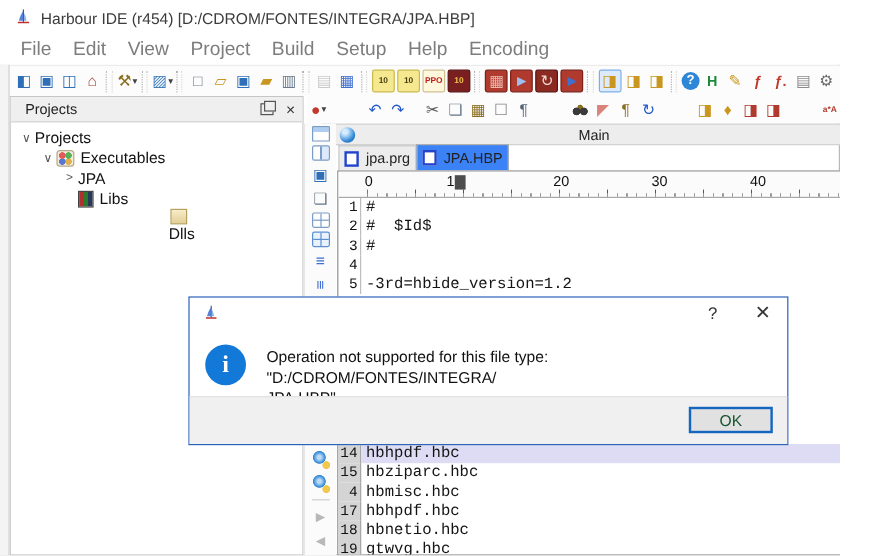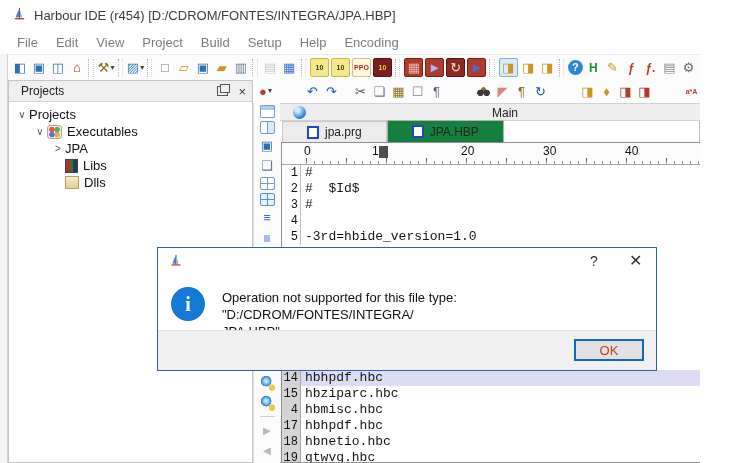--- a/index.html
+++ b/index.html
@@ -4,21 +4,21 @@
 <style>
   html,body{margin:0;padding:0;background:#fff;}
   #window{position:relative;width:700px;height:463px;font-family:"Liberation Sans",sans-serif;
           background:#fff;overflow:hidden;box-shadow:inset 0 0 0 1px #b9b9b9;}
   
   .titlebar{position:absolute;left:0;top:0;width:736px;height:30px;background:#fff;}
   .titlebar .applogo{position:absolute;left:12px;top:7px;}
   .titlebar .title{position:absolute;left:34px;top:8px;font-size:13px;color:#3c3c3c;}
   
   .menubar{position:absolute;left:0;top:30px;width:736px;height:24px;background:#fff;display:flex;align-items:center;padding-left:8px;box-sizing:border-box;}
-  .menu-item{font-size:13px;color:#7d7d7d;padding:3px 9px;cursor:default;}
+  .menu-item{font-size:16px;color:#7d7d7d;padding:3px 9px;cursor:default;}
   
   .toolbar1{position:absolute;left:0;top:54px;width:736px;height:25px;background:#fcfcfc;display:flex;align-items:center;overflow:hidden;border-top:1px solid #ececec;}
   .toolbar2{position:absolute;left:256px;top:79px;width:480px;height:24px;background:#fcfcfc;display:flex;align-items:center;overflow:hidden;}
   .grip{width:4px;height:18px;margin:0 3px 0 2px;border-left:1px dotted #b4b4b4;border-right:1px dotted #d8d8d8;}
   .tb-sep{width:1px;height:16px;background:#d6d6d6;margin:0 5px;}
   .tb-sep.wide{background:transparent;margin:0 14px;}
   .tb-icon{width:17px;height:17px;margin:0 1px;display:inline-flex;align-items:center;justify-content:center;
            border-radius:2px;font-size:13px;line-height:1;cursor:default;flex:none;position:relative;}
   .tb-icon .g{display:block;}
   .tb-icon .g.txt{font-size:7px;font-weight:bold;letter-spacing:0;}
@@ -59,28 +59,28 @@
       radial-gradient(circle at 70% 72%,#e0b04a 2.5px,transparent 3px),#f3ecdc;}
   .ti-library-icon{width:11px;height:12px;border:1px solid #444;background:linear-gradient(90deg,#b03030 0 34%,#2a7a2a 34% 67%,#283858 67%);}
   .ti-dll-icon{width:12px;height:11px;border:1px solid #b5a15f;background:linear-gradient(#f7ecca,#e2cf96);}
   
   .rail{position:absolute;left:253px;top:103px;width:27px;height:360px;background:#fbfbfb;border-left:1px solid #e0e0e0;
         display:flex;flex-direction:column;align-items:center;gap:3px;padding:2px 0 4px;box-sizing:border-box;z-index:1;}
   .rail .tb-icon{margin:0;}
   .rail .push{margin-top:auto;}
   .rail-sep{width:15px;height:1px;background:#cfcfcf;margin:2px 0;}
   
-  .main-header{position:absolute;left:278px;top:103px;width:454px;height:18px;background:#ededed;border:1px solid #d2d2d2;box-sizing:border-box;}
+  .main-header{position:absolute;left:268px;top:103px;width:454px;height:18px;background:#ededed;border:1px solid #d2d2d2;box-sizing:border-box;}
   .main-header .sphere{position:absolute;left:14px;top:2px;width:13px;height:13px;border-radius:50%;
       background:radial-gradient(circle at 35% 30%,#d5ecff 2px,#2e86d6 8px,#16508f);}
   .main-header .mh-label{position:absolute;left:0;right:0;top:2px;text-align:center;font-size:12px;color:#222;}
   .tabbar{position:absolute;left:282px;top:121px;width:454px;height:21px;display:flex;align-items:flex-end;}
-  .tab{height:20px;display:flex;align-items:center;padding:0 24px;font-size:12px;color:#222;
+  .tab{height:20px;display:flex;align-items:center;padding:0 4px;font-size:12px;color:#222;
        background:#ececec;border:1px solid #c8c8c8;border-bottom:none;cursor:default;}
-  .tab.active{background:#15803d;height:21px;border-color:#b0b0b0;}
+  .tab.active{background:#3b82f6;height:21px;border-color:#b0b0b0;}
   .tab .doc-icon{width:8px;height:9px;border:2px solid #2244cc;background:#fff;margin-right:6px;flex:none;}
   .editor-box{position:absolute;left:281px;top:142px;width:455px;height:321px;background:#fff;
               border:1px solid #8f8f8f;box-sizing:border-box;overflow:hidden;z-index:0;}
   .ruler{position:relative;height:21px;border-bottom:1px solid #a8a8a8;background:#fbfbfb;
      background-image:repeating-linear-gradient(90deg,#999 0 1px,transparent 1px 8px),
                       repeating-linear-gradient(90deg,#555 0 1px,transparent 1px 40px);
      background-size:100% 3px,100% 6px;background-position:24px 100%,24px 100%;background-repeat:no-repeat;}
   .ruler .rlabel{position:absolute;top:1px;font-size:12px;color:#111;}
   .ruler .rcursor{position:absolute;top:3px;width:9px;height:12px;background:#4d4d4d;}
   .code-row{height:16px;display:flex;align-items:center;}
@@ -95,21 +95,21 @@
           border:1px solid #2a63b8;box-sizing:border-box;z-index:40;}
   .dlg-titlebar{position:relative;height:30px;}
   .dlg-logo{position:absolute;left:11px;top:6px;}
   .dlg-help{position:absolute;left:428px;top:5px;font-size:14px;color:#333;cursor:default;padding:0 4px;}
   .dlg-close{position:absolute;left:466px;top:3px;font-size:16px;color:#333;cursor:default;padding:0 5px;}
   .dlg-icon{position:absolute;left:13px;top:39px;width:34px;height:34px;border-radius:50%;background:#1279d8;
             color:#fff;font:bold 20px "Liberation Serif",serif;display:flex;align-items:center;justify-content:center;}
   .dlg-text{position:absolute;left:64px;top:41px;width:424px;font-size:13px;line-height:17px;color:#111;}
   .dlg-footer{position:absolute;left:0;right:0;bottom:0;height:39px;background:#f0f0f0;border-top:1px solid #e2e2e2;}
   .ok-btn{position:absolute;right:12px;top:8px;width:70px;height:22px;background:#e1e1e1;border:2px solid #1566c0;
-          font-size:13px;color:#c2410c;display:flex;align-items:center;justify-content:center;cursor:default;box-sizing:border-box;}
+          font-size:13px;color:#14532d;display:flex;align-items:center;justify-content:center;cursor:default;box-sizing:border-box;}
 </style>
 </head>
 <body>
 
 <div id="window">
 
   <div class="titlebar">
     <span class="applogo">
       <svg width="15" height="15" viewBox="0 0 16 16">
         <path d="M8 1 v11" stroke="#3a4a66" stroke-width="1" fill="none"></path>
@@ -328,21 +328,21 @@
         </div>
         <div class="tree-row" style="padding-left: 42px;">
           <span class="chev">&gt;</span>
           <span>JPA</span>
         </div>
         <div class="tree-row" style="padding-left: 42px;">
           <span class="chev"></span>
           <span class="ti ti-library-icon"></span>
           <span>Libs</span>
         </div>
-        <div class="tree-row" style="padding-left: 42px;">
+        <div class="tree-row" style="padding-left: 42px; flex-direction: column;">
           <span class="chev"></span>
           <span class="ti ti-dll-icon"></span>
           <span>Dlls</span>
         </div>
       </div>
   </div>
 
   <div class="rail">
       <span class="tb-icon chip-win"></span>
       <span class="tb-icon chip-split"></span>
@@ -411,21 +411,21 @@
         <div class="code-row">
           <span class="code-num">3</span>
           <span class="code-text">#</span>
         </div>
         <div class="code-row">
           <span class="code-num">4</span>
           <span class="code-text"></span>
         </div>
         <div class="code-row">
           <span class="code-num">5</span>
-          <span class="code-text">-3rd=hbide_version=1.0</span>
+          <span class="code-text">-3rd=hbide_version=1.2</span>
         </div>
       </div>
     <div class="code-bottom">
         <div class="code-row hl">
           <span class="code-num">14</span>
           <span class="code-text">hbhpdf.hbc</span>
         </div>
         <div class="code-row">
           <span class="code-num">15</span>
           <span class="code-text">hbziparc.hbc</span>

